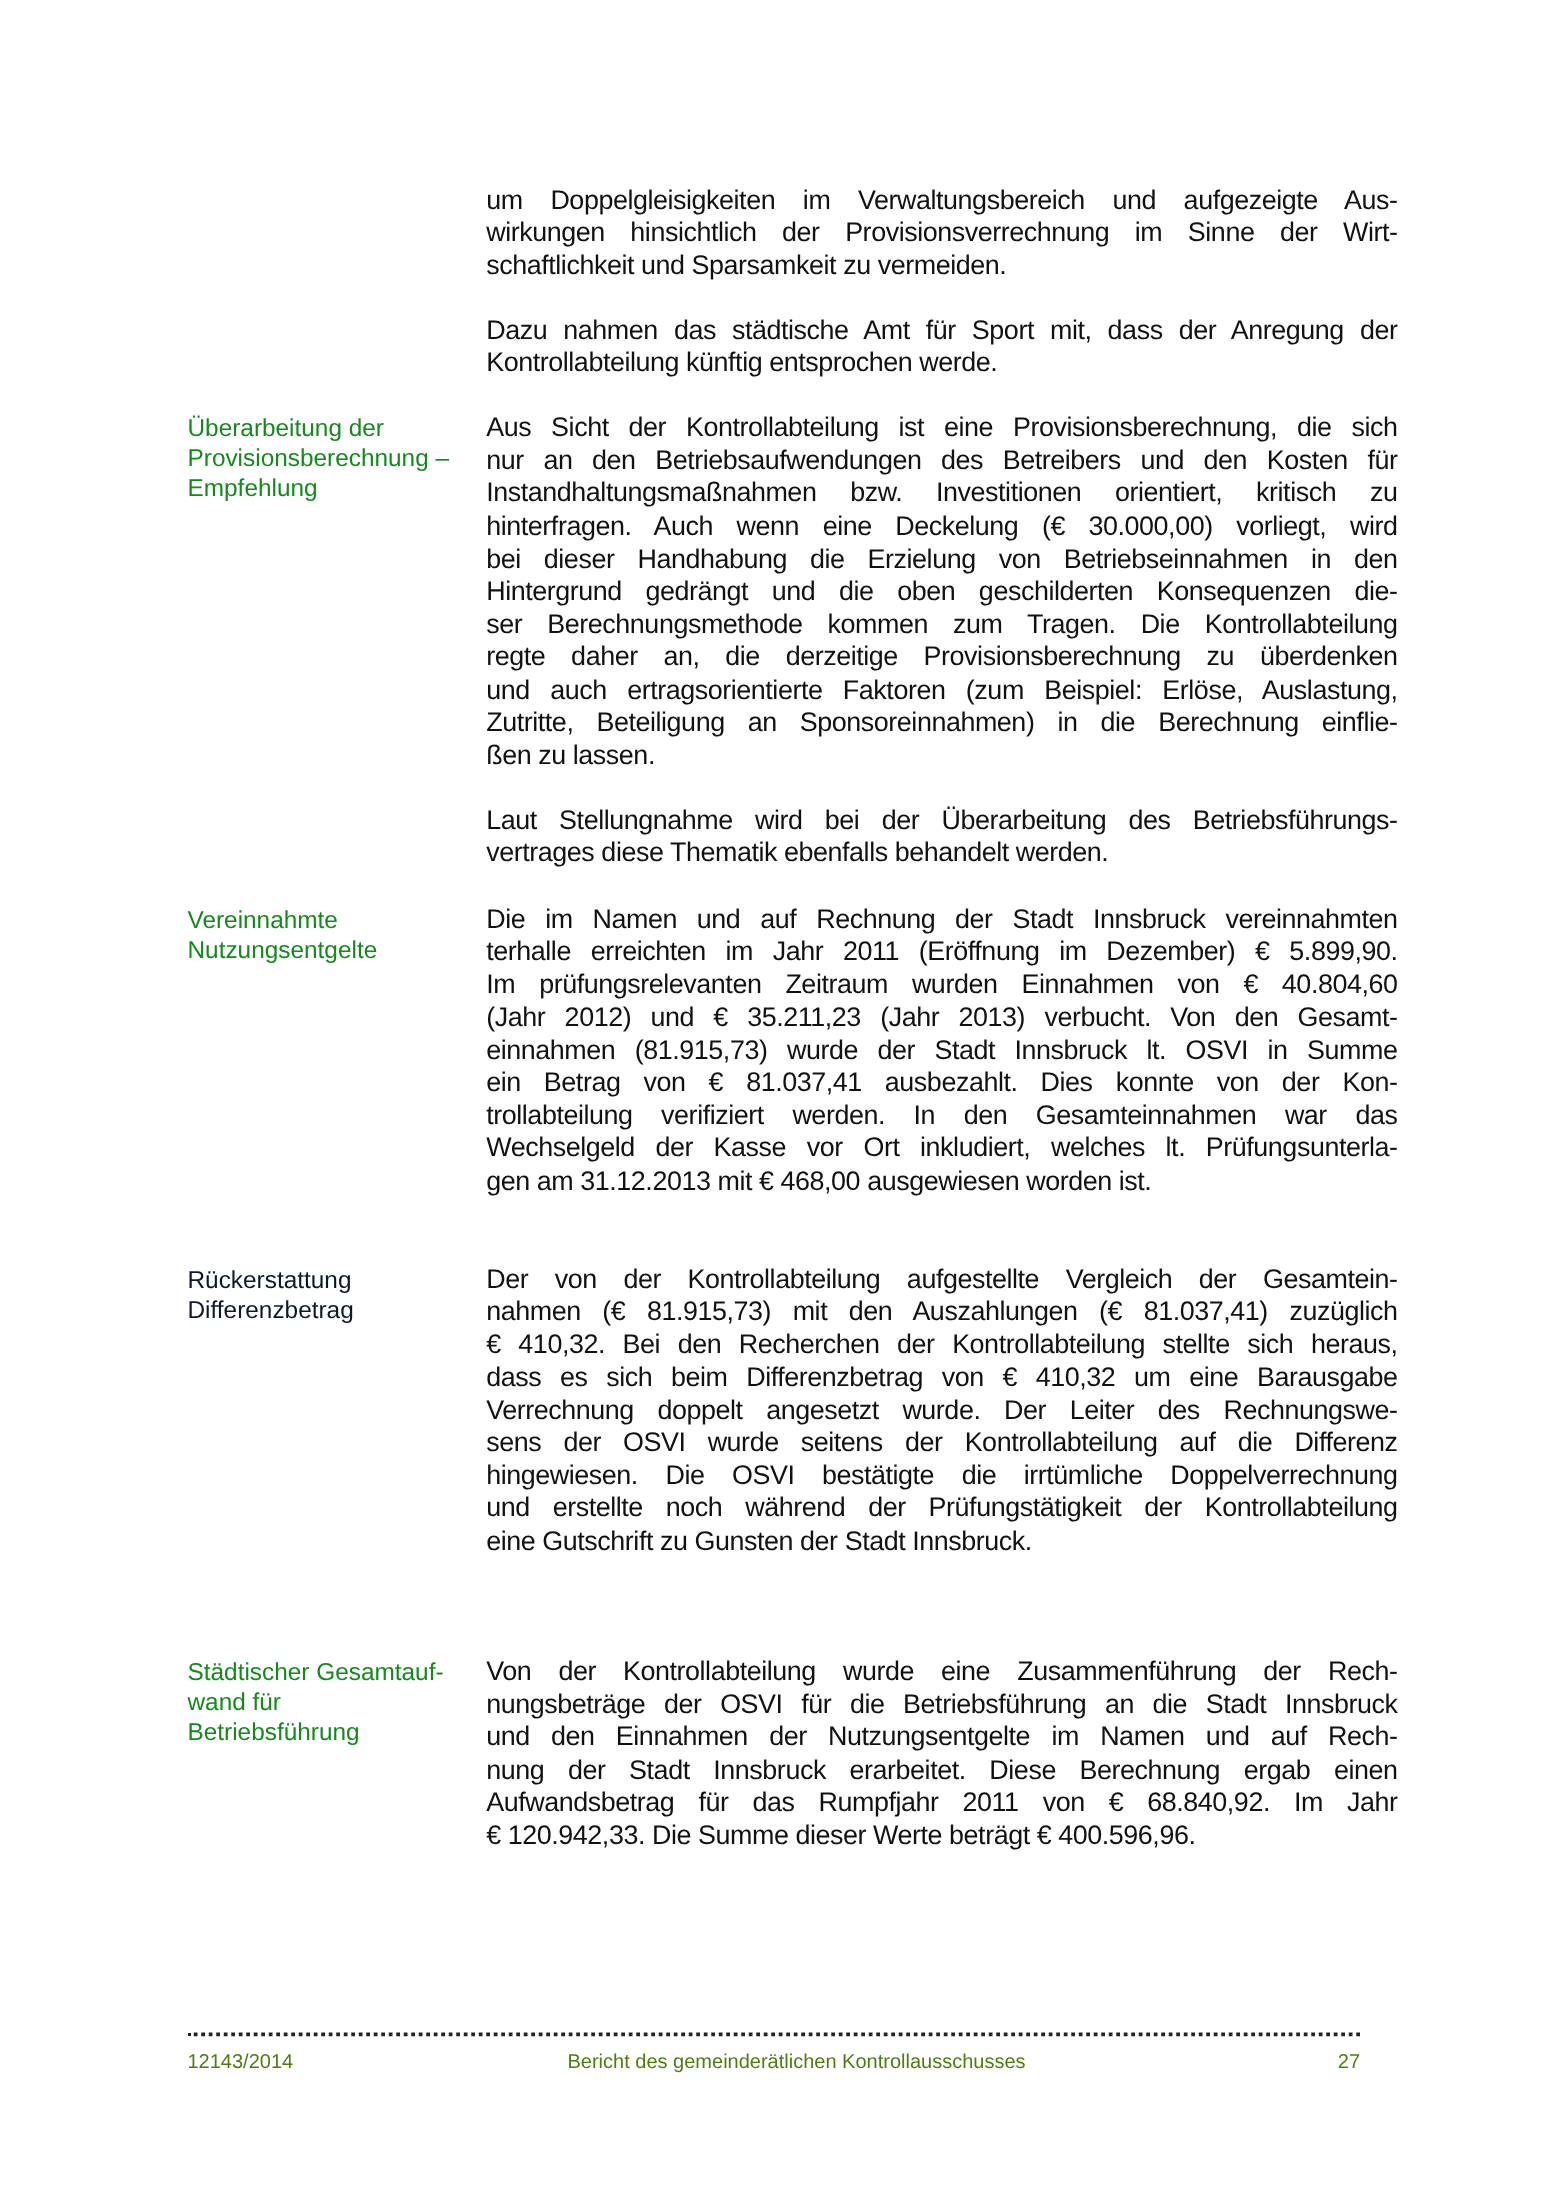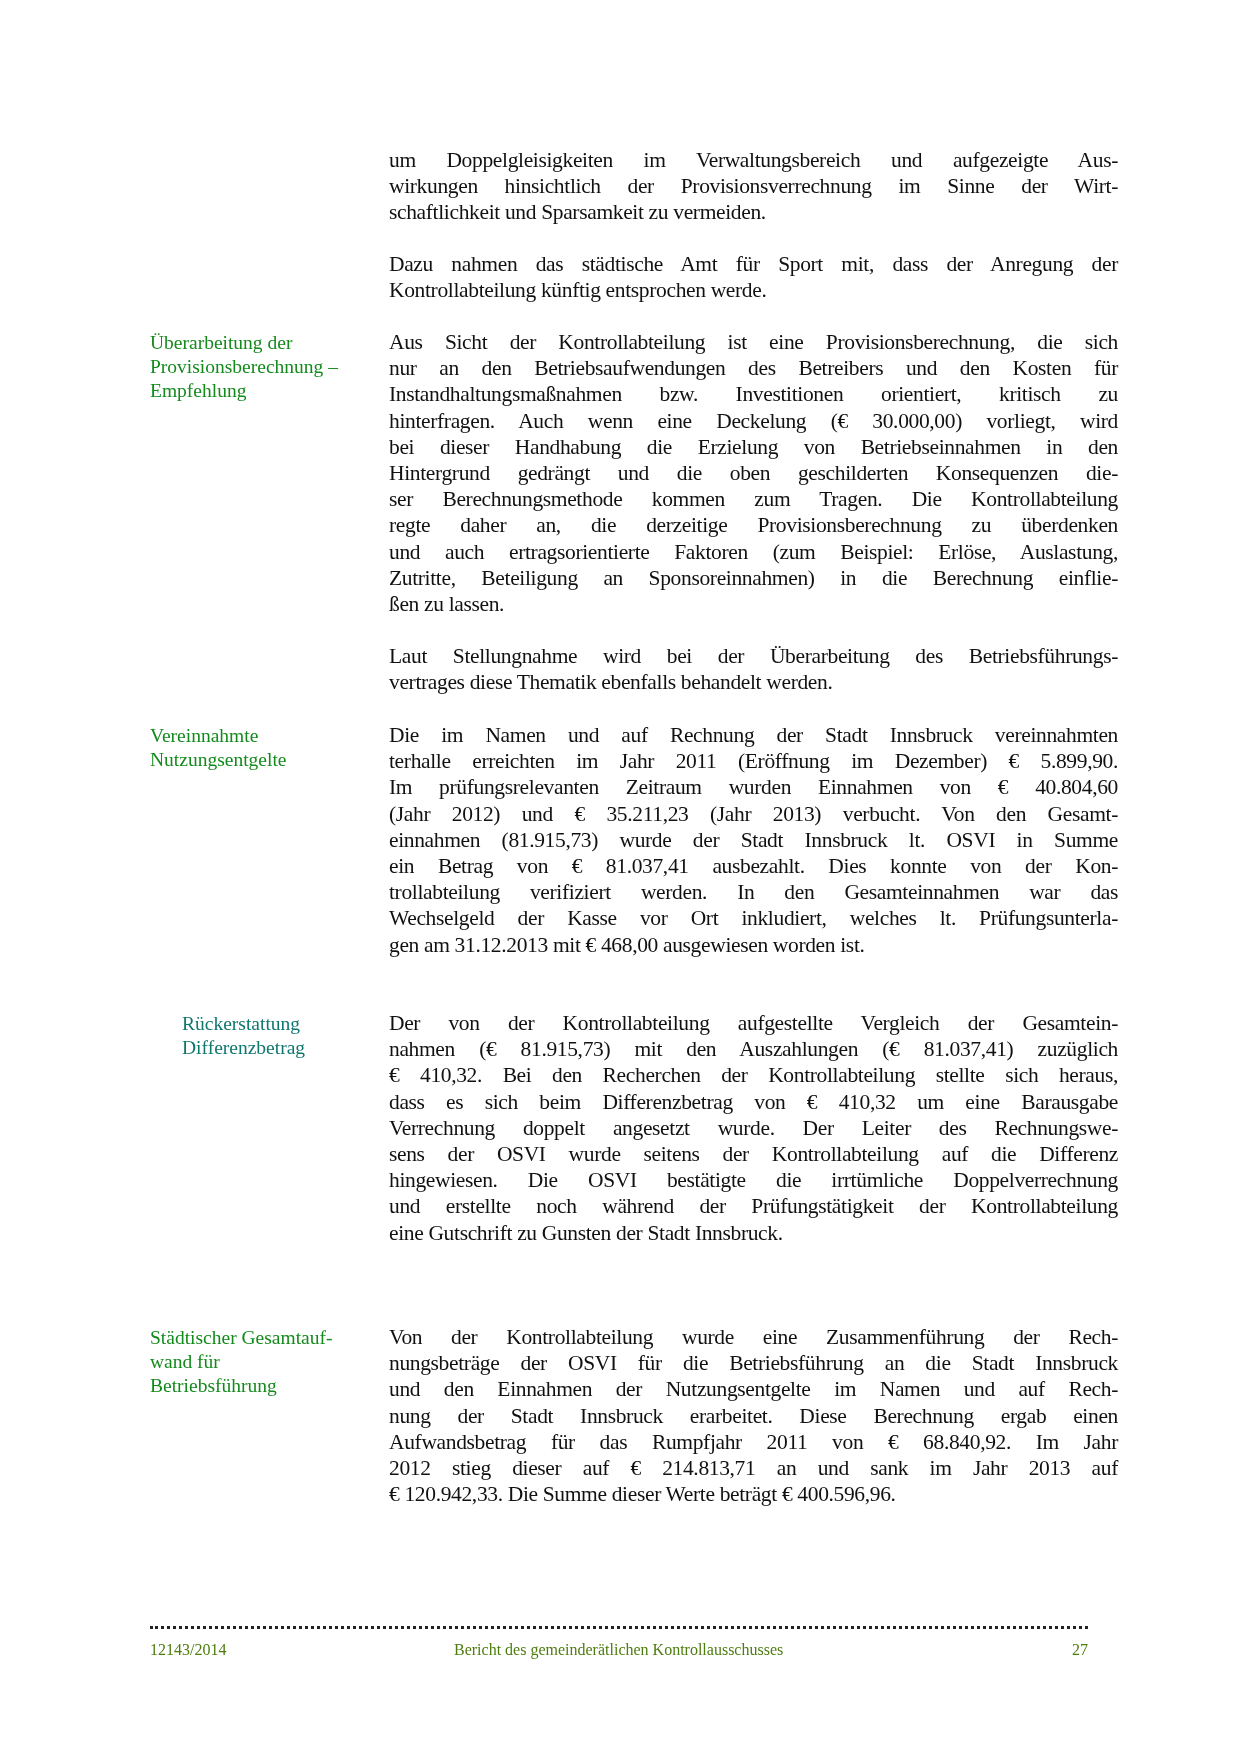--- a/index.html
+++ b/index.html
@@ -11,21 +11,21 @@
       width: 1241px;
       height: 1754px;
       position: relative;
       overflow: hidden;
       font-family: "Liberation Sans", "DejaVu Sans", sans-serif;
       color: #111111;
     }
     .page {
       position: absolute;
       left: 0; top: 0;
-      width: 1241px; height: 1754px; font-family: Liberation Serif, serif;
+      width: 1241px; height: 1754px;
     }
     .row {
       position: absolute;
       left: 0;
       width: 1241px;
     }
     .side-label {
       position: absolute;
       left: 150px;
       top: 2px;
@@ -128,21 +128,21 @@
       <span class="ln">(Jahr 2012) und € 35.211,23 (Jahr 2013) verbucht. Von den Gesamt-</span>
       <span class="ln">einnahmen (81.915,73) wurde der Stadt Innsbruck lt. OSVI in Summe</span>
       <span class="ln">ein Betrag von € 81.037,41 ausbezahlt. Dies konnte von der Kon-</span>
       <span class="ln">trollabteilung verifiziert werden. In den Gesamteinnahmen war das</span>
       <span class="ln">Wechselgeld der Kasse vor Ort inkludiert, welches lt. Prüfungsunterla-</span>
       <span class="ln last">gen am 31.12.2013 mit € 468,00 ausgewiesen worden ist.</span>
     </div>
   </div>
 
   <div class="row" style="top:1010px">
-    <div class="side-label" style="color: #0f766e; margin-left: 32px;">Rückerstattung
+    <div class="side-label" style="color: #0f172a;">Rückerstattung
 Differenzbetrag</div>
     <div class="body-text" style="top:0">
       <span class="ln">Der von der Kontrollabteilung aufgestellte Vergleich der Gesamtein-</span>
       <span class="ln">nahmen (€ 81.915,73) mit den Auszahlungen (€ 81.037,41) zuzüglich</span>
       <span class="ln">€ 410,32. Bei den Recherchen der Kontrollabteilung stellte sich heraus,</span>
       <span class="ln">dass es sich beim Differenzbetrag von € 410,32 um eine Barausgabe</span>
       <span class="ln">Verrechnung doppelt angesetzt wurde. Der Leiter des Rechnungswe-</span>
       <span class="ln">sens der OSVI wurde seitens der Kontrollabteilung auf die Differenz</span>
       <span class="ln">hingewiesen. Die OSVI bestätigte die irrtümliche Doppelverrechnung</span>
       <span class="ln">und erstellte noch während der Prüfungstätigkeit der Kontrollabteilung</span>
@@ -153,21 +153,20 @@
   <div class="row" style="top:1324px">
     <div class="side-label" style="color: rgb(20, 138, 28);">Städtischer Gesamtauf-
 wand für
 Betriebsführung</div>
     <div class="body-text" style="top:0">
       <span class="ln">Von der Kontrollabteilung wurde eine Zusammenführung der Rech-</span>
       <span class="ln">nungsbeträge der OSVI für die Betriebsführung an die Stadt Innsbruck</span>
       <span class="ln">und den Einnahmen der Nutzungsentgelte im Namen und auf Rech-</span>
       <span class="ln">nung der Stadt Innsbruck erarbeitet. Diese Berechnung ergab einen</span>
       <span class="ln">Aufwandsbetrag für das Rumpfjahr 2011 von € 68.840,92. Im Jahr</span>
-      <span class="ln">2012 stieg dieser auf € 214.813,71 an und sank im Jahr 2013 auf</span>
       <span class="ln last">€ 120.942,33. Die Summe dieser Werte beträgt € 400.596,96.</span>
     </div>
   </div>
 
   <div class="footer-rule"></div>
   <div class="footer">
     <span class="doc-number">12143/2014</span>
     <span class="report-title">Bericht des gemeinderätlichen Kontrollausschusses</span>
     <span class="page-number">27</span>
   </div>

